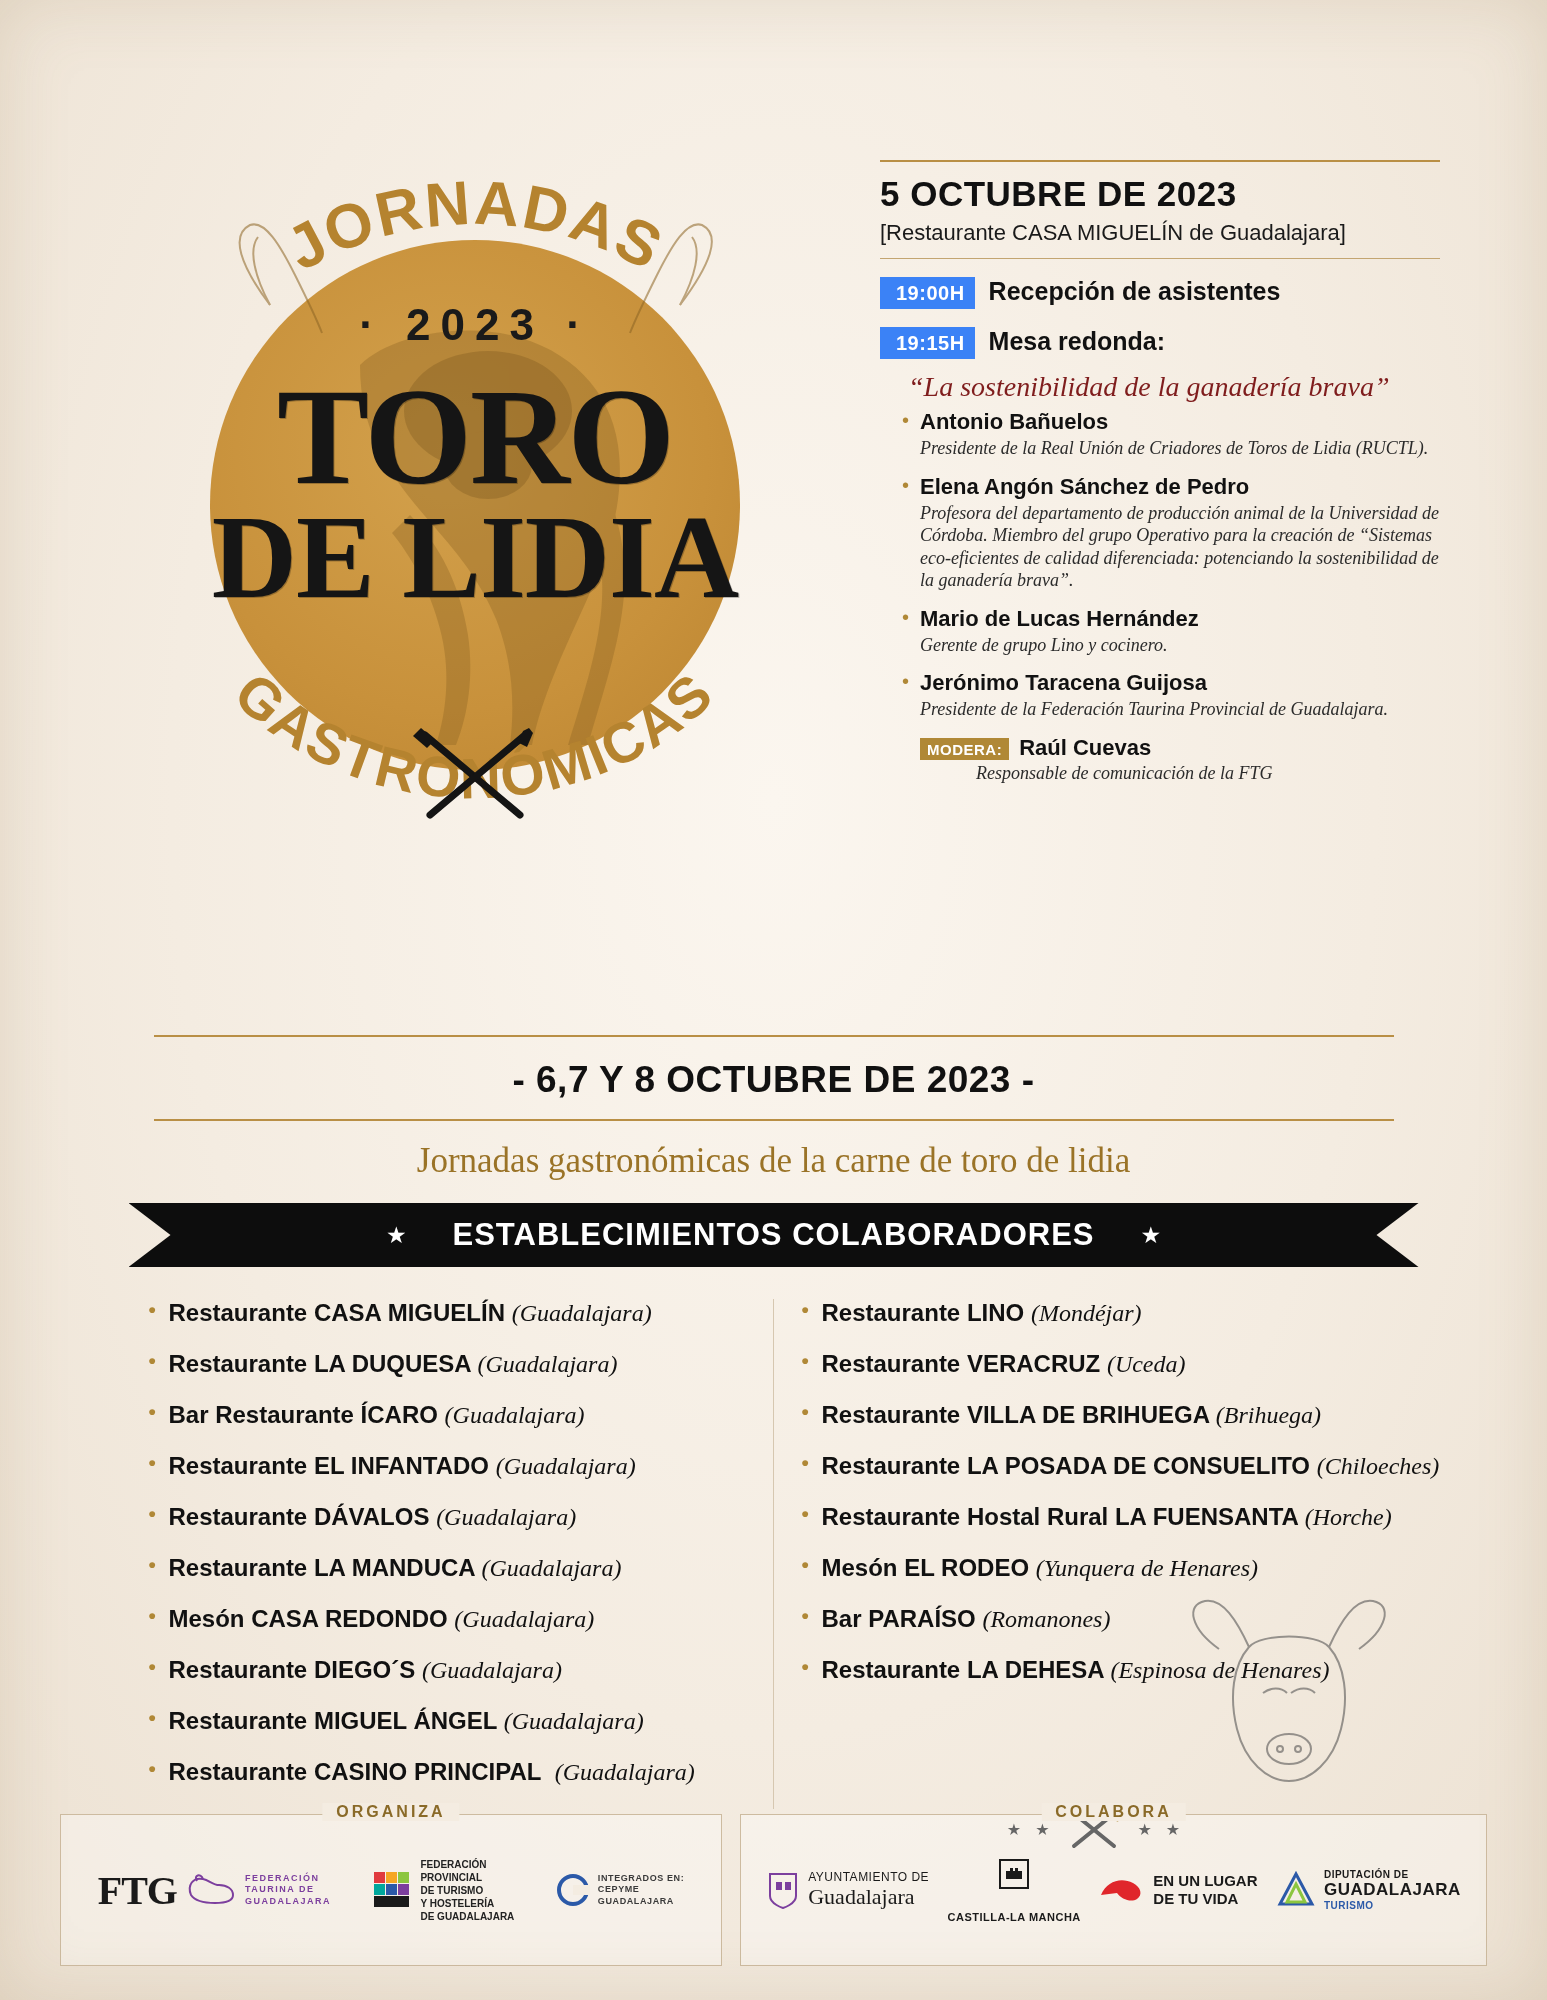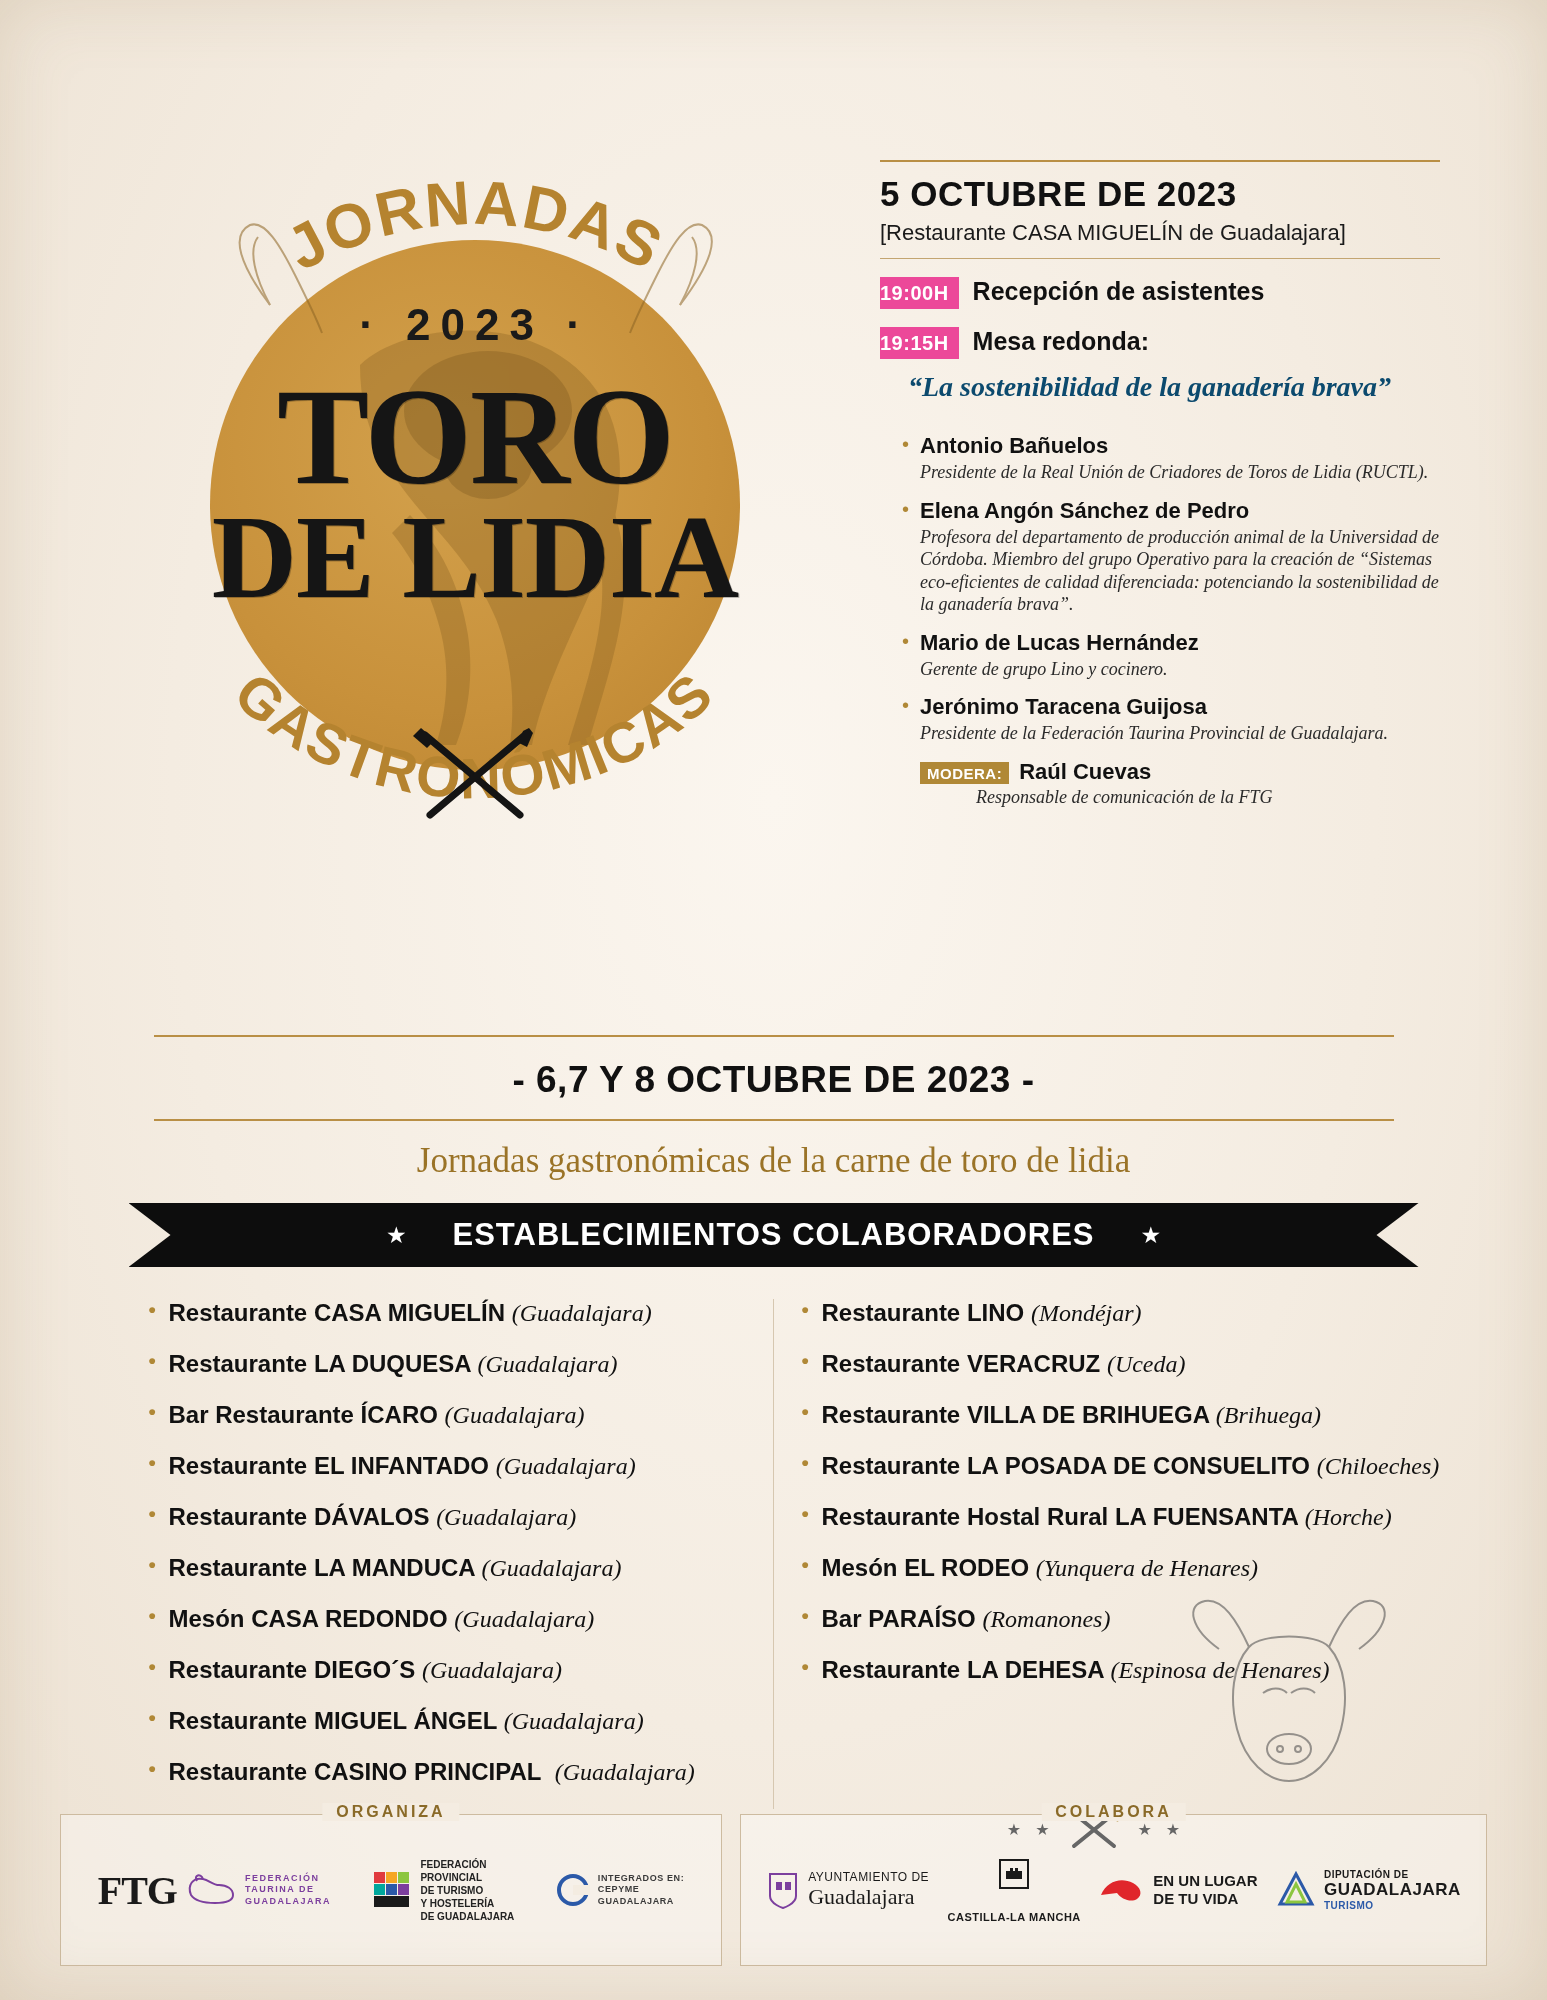--- a/index.html
+++ b/index.html
@@ -148,45 +148,45 @@
     font-size: 22px;
     color: #1a1a1a;
     margin-bottom: 12px;
   }
   .slot {
     display: flex;
     align-items: flex-start;
     margin-top: 18px;
   }
   .time-badge {
-    background: #ec4899;
+    background: #3b82f6;
     color: #fff;
     font-family: "Liberation Sans", sans-serif;
     font-weight: bold;
     font-size: 20px;
-    padding: 5px 10px 4px 0;
+    padding: 5px 10px 4px 16px;
     letter-spacing: 0.5px;
     white-space: nowrap;
     text-align: center;
   }
   .slot-text {
     font-family: "Liberation Sans", sans-serif;
     font-weight: bold;
     font-size: 25px;
     color: #111;
     margin-left: 14px;
     line-height: 1.15;
   }
   .panel-title {
     font-family: "Liberation Serif", serif;
     font-style: italic;
-    font-weight: bold;
+    font-weight: normal;
     font-size: 28px;
-    color: #0c4a6e;
-    margin: 12px 0 30px 28px;
+    color: #7f1d1d;
+    margin: 12px 0 6px 28px;
   }
   .speaker {
     margin: 0 0 14px 40px;
     position: relative;
   }
   .speaker:before {
     content: "•";
     position: absolute;
     left: -18px;
     top: 0;

